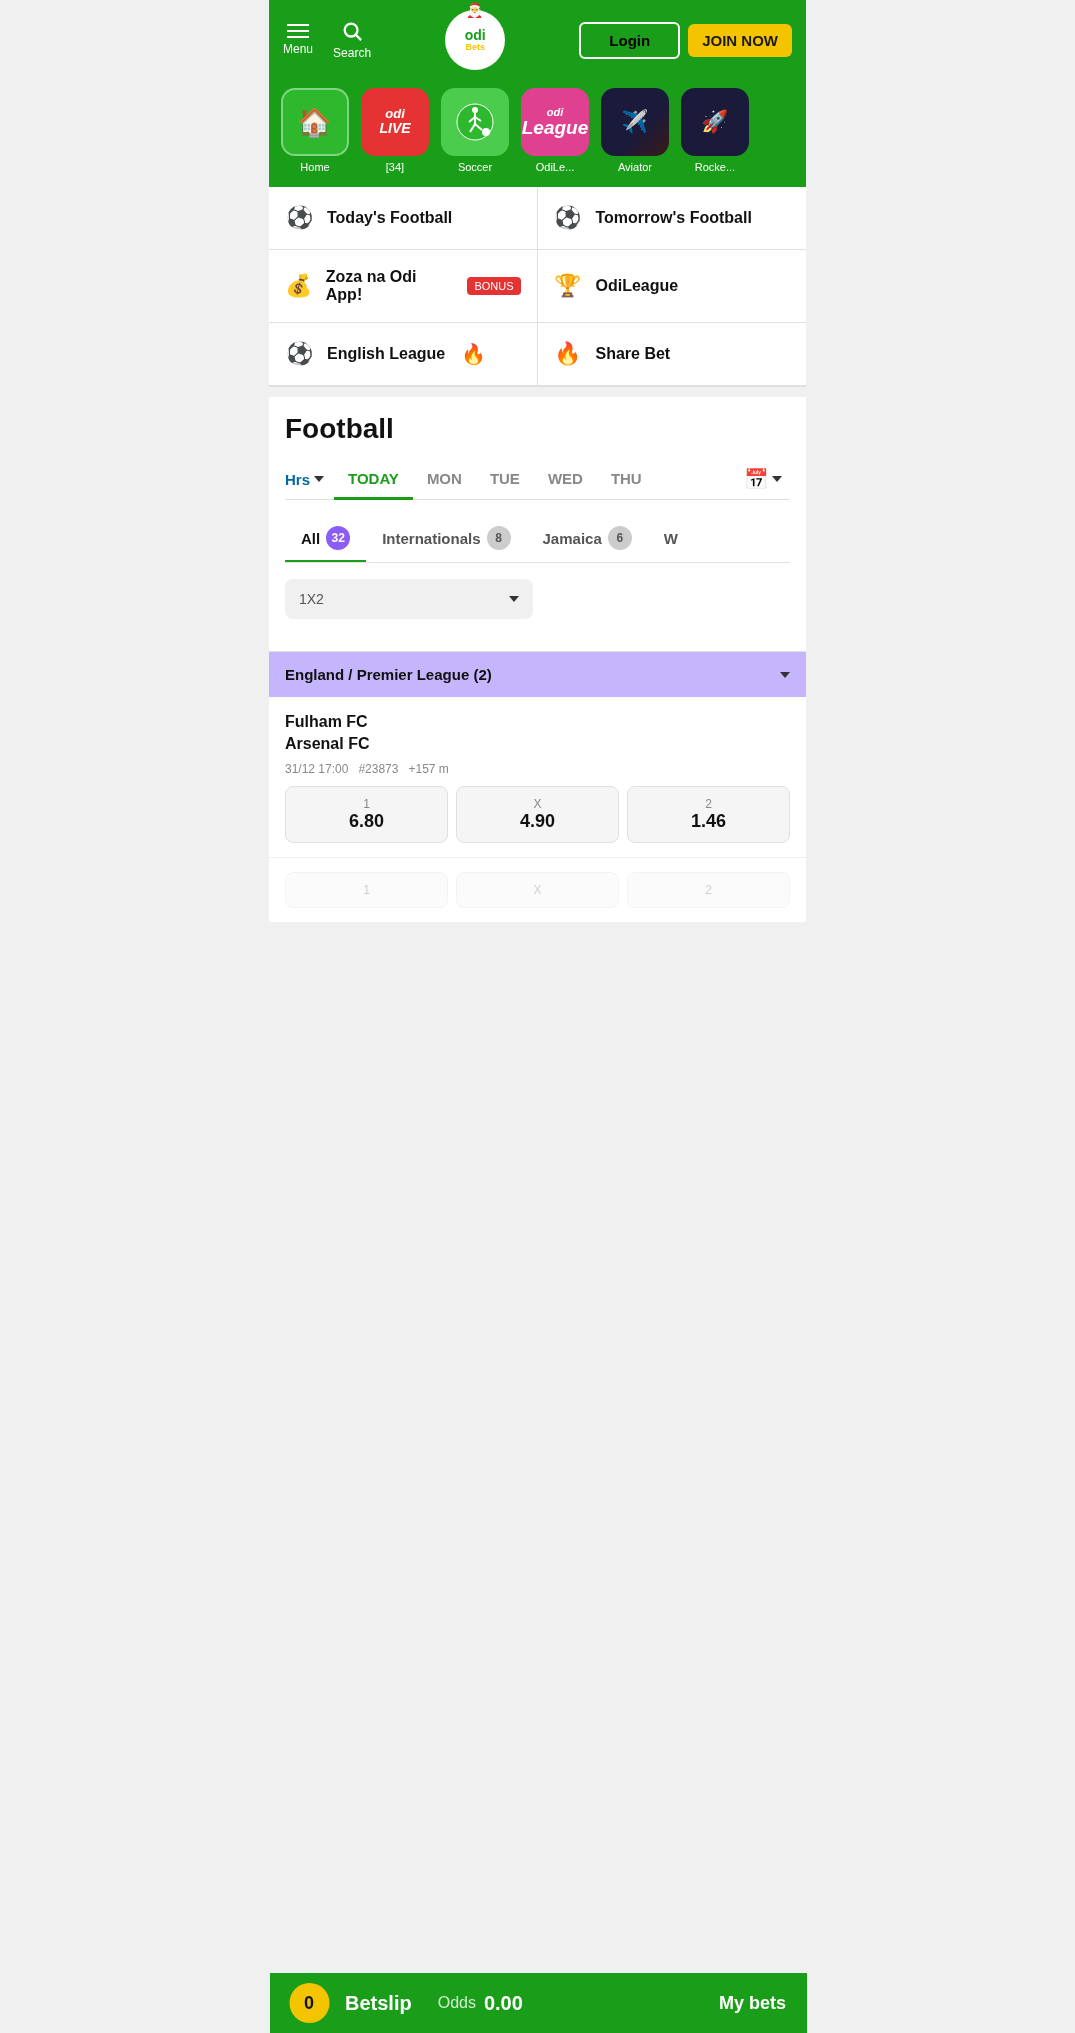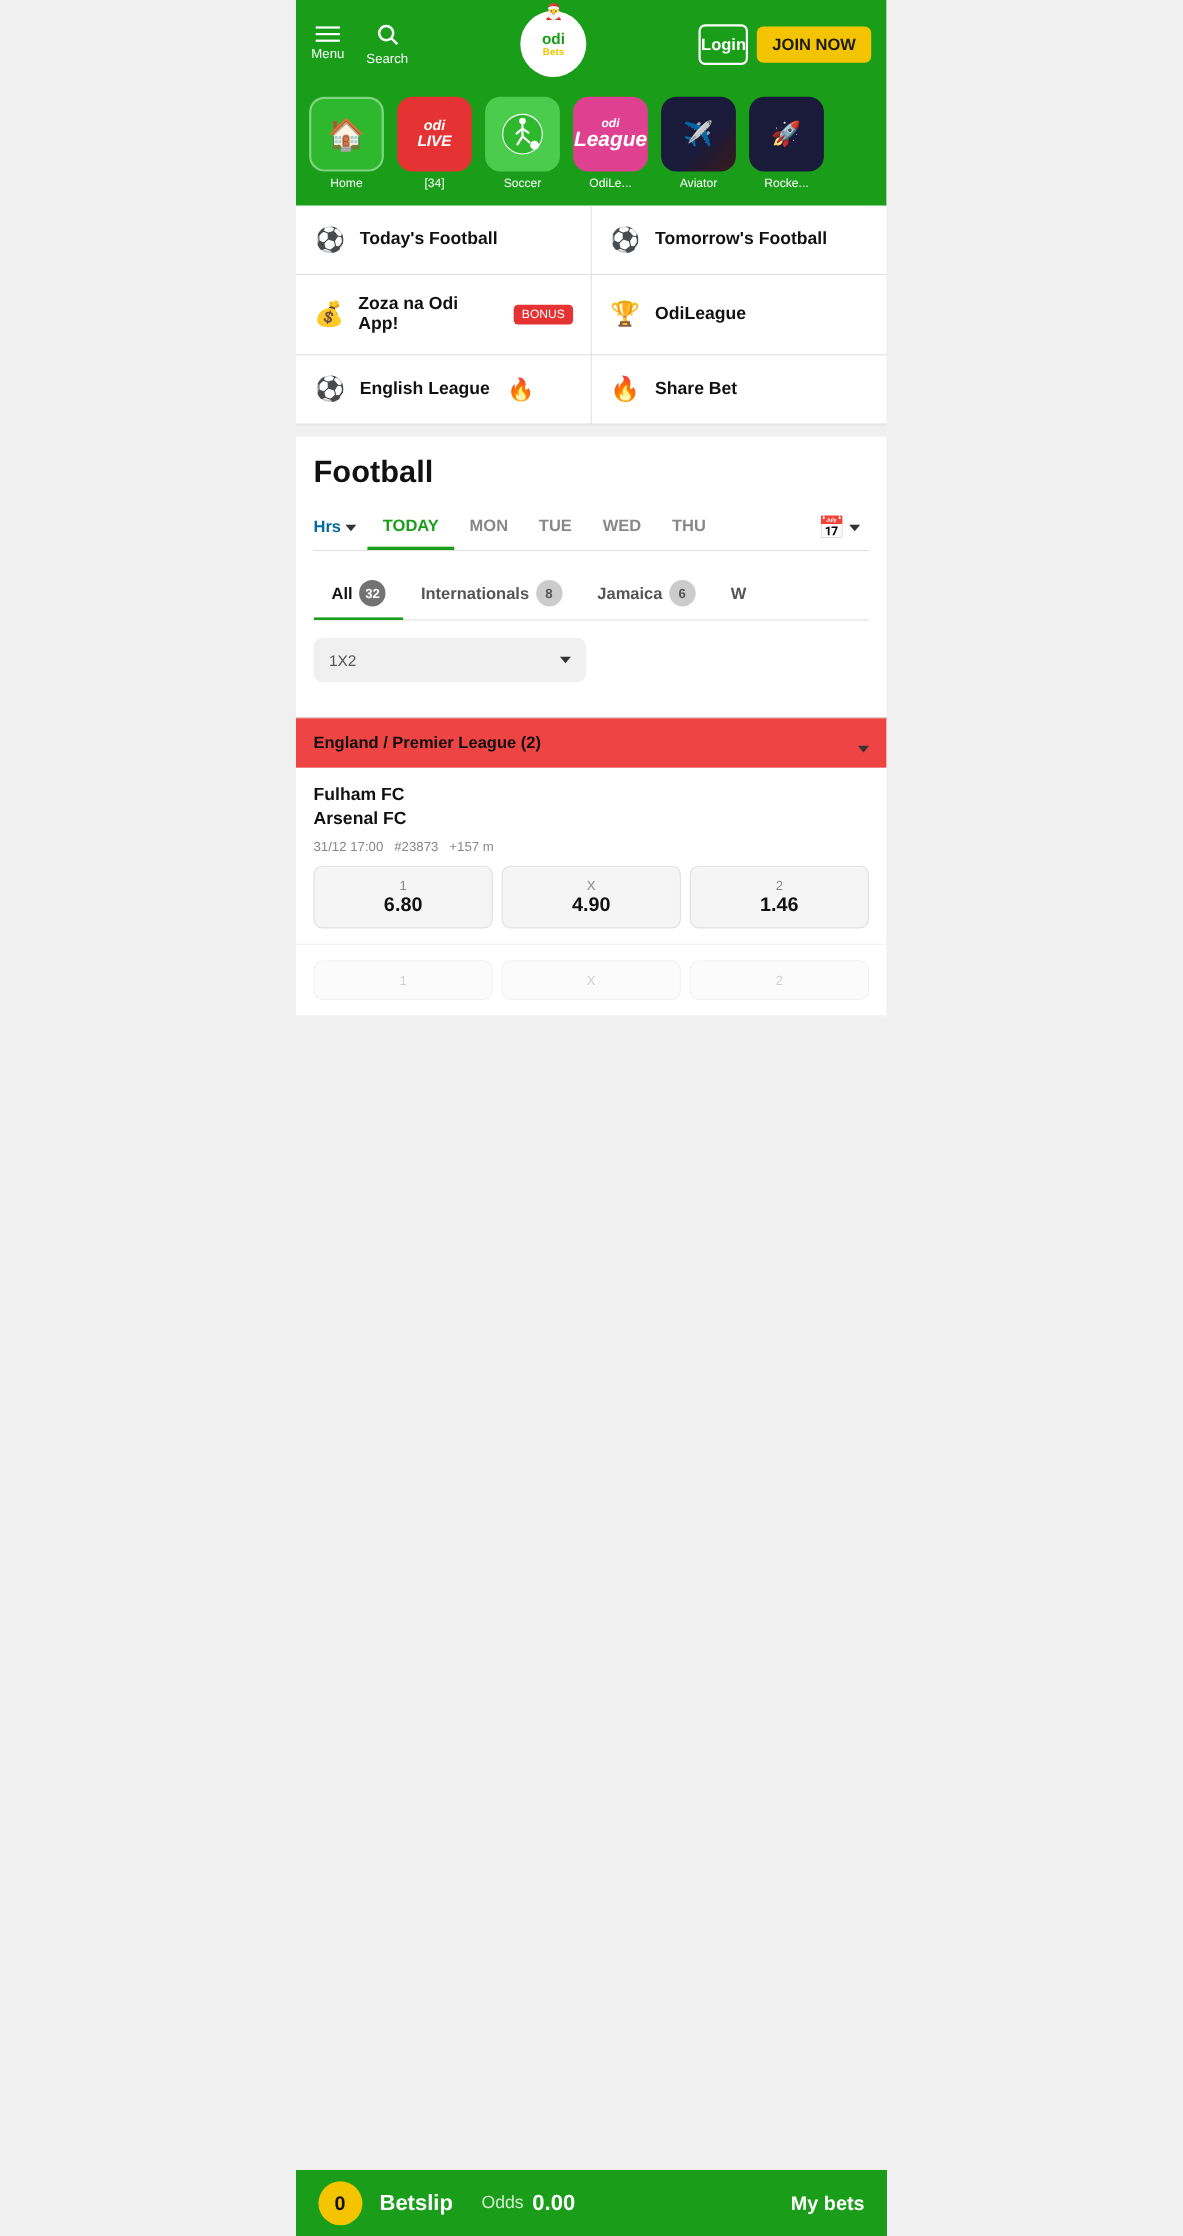--- a/index.html
+++ b/index.html
@@ -93,23 +93,23 @@
       transform: translateX(-50%);
       font-size: 14px;
     }
     .nav-right {
       display: flex;
       align-items: center;
       gap: 8px;
     }
     .login-btn {
       border: 2px solid white;
-      color: #ffffff;
+      color: #000000;
       background: transparent;
-      padding: 8px 0;
+      padding: 8px 28px;
       border-radius: 6px;
       font-size: 15px;
       font-weight: 600;
       cursor: pointer;
     }
     .join-btn {
       background: #f5c400;
       color: #1a1a1a;
       border: none;
       padding: 8px 14px;
@@ -305,21 +305,21 @@
       border-radius: 50%;
       width: 24px;
       height: 24px;
       display: flex;
       align-items: center;
       justify-content: center;
       font-size: 12px;
       font-weight: 700;
     }
     .filter-count.active {
-      background: #737373;
+      background: #8b5cf6;
       color: white;
     }
 
     
     .filter-dropdowns {
       display: grid;
       grid-template-columns: 1fr 1fr;
       gap: 10px;
       margin-bottom: 16px;
     }
@@ -331,24 +331,24 @@
       background: #f0f0f0;
       border-radius: 8px;
       font-size: 14px;
       color: #555;
       cursor: pointer;
     }
 
     
     .league-header {
       display: flex;
-      align-items: flex-end;
+      align-items: center;
       justify-content: space-between;
       padding: 14px 16px;
-      background: #ef4444;
+      background: #c4b5fd;
       border-top: 1px solid #e0e0e0;
       cursor: pointer;
     }
     .league-title {
       font-size: 15px;
       font-weight: 700;
       color: #111;
     }
 
     

